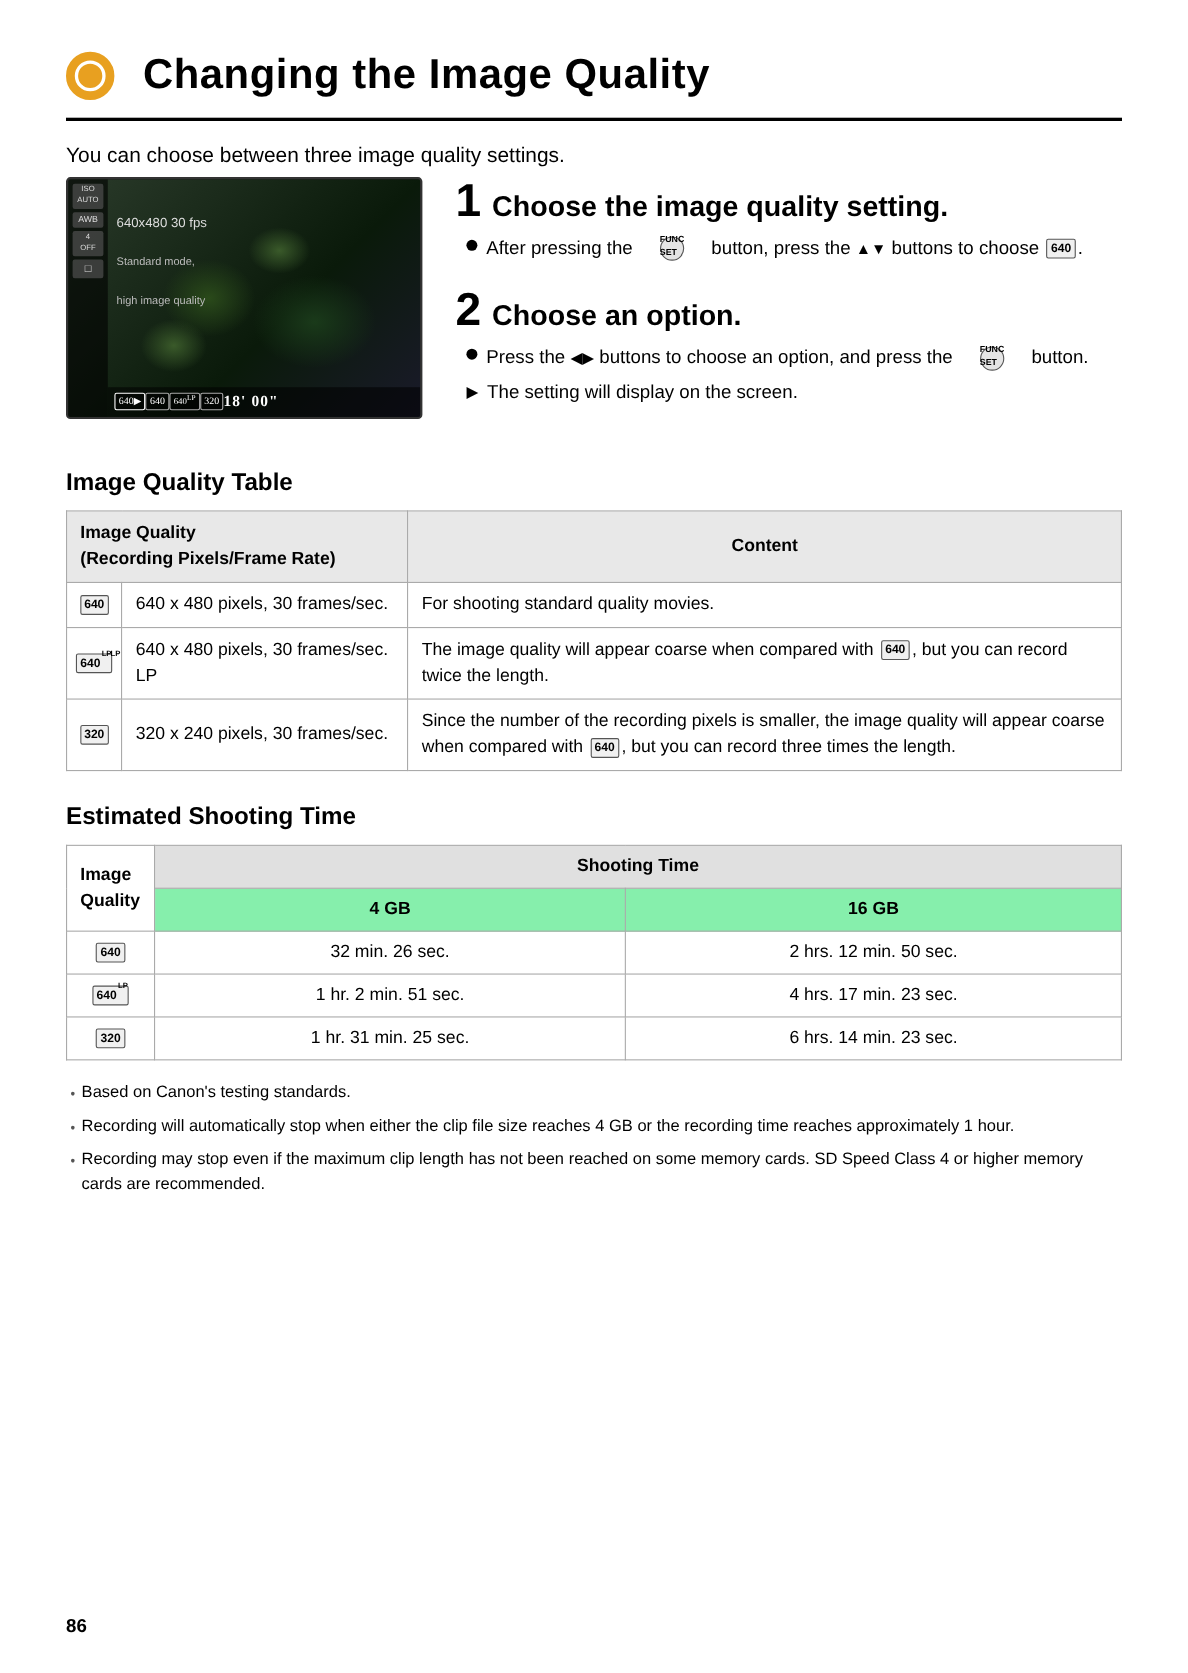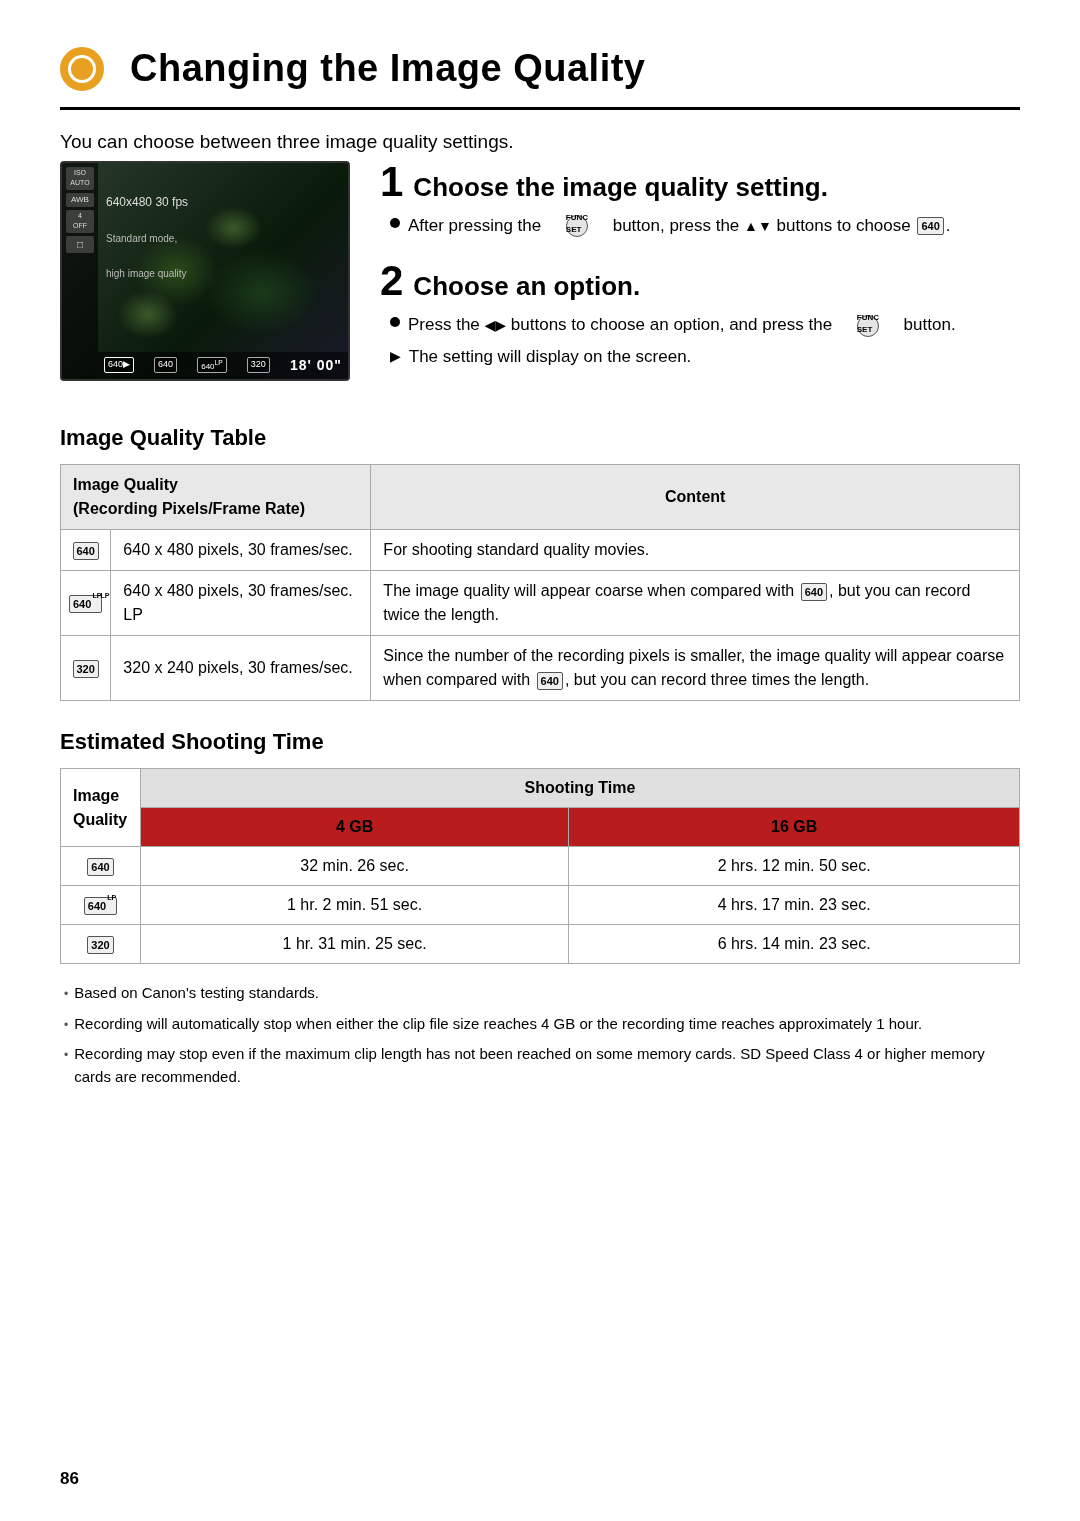--- a/index.html
+++ b/index.html
@@ -55,21 +55,21 @@
 
     
     .main-content {
       display: flex;
       gap: 30px;
       margin-bottom: 30px;
     }
 
     
     .camera-screen {
-      width: 290px;
+      width: 324px;
       flex-shrink: 0;
       background: #1a1a1a;
       border: 2px solid #333;
       border-radius: 4px;
       position: relative;
       overflow: hidden;
       height: 220px;
     }
     .camera-bg {
       width: 100%;
@@ -115,21 +115,21 @@
     }
     .camera-bottom {
       position: absolute;
       bottom: 0;
       left: 36px;
       right: 0;
       background: rgba(0,0,0,0.55);
       padding: 3px 6px;
       display: flex;
       align-items: center;
-      justify-content: space-between;
+      font-family: Liberation Serif, serif;
     }
     .cam-res-badge {
       border: 1.5px solid #aaa;
       border-radius: 2px;
       font-size: 9px;
       color: #fff;
       padding: 0 3px;
       background: rgba(0,0,0,0.5);
     }
     .cam-res-badge.active {
@@ -278,21 +278,21 @@
     
     .est-table {
       border-top: 1.5px solid #aaa;
     }
     .est-table th, .est-table td {
       border: 1.5px solid #aaa;
       padding: 7px 12px;
       font-size: 16px;
     }
     .est-table th {
-      background: #b91c1c;
+      background: #86efac;
       font-weight: 700;
       text-align: center;
     }
     .est-table th.left {
       text-align: left;
       background: #fff;
     }
     .est-table td {
       text-align: center;
     }

